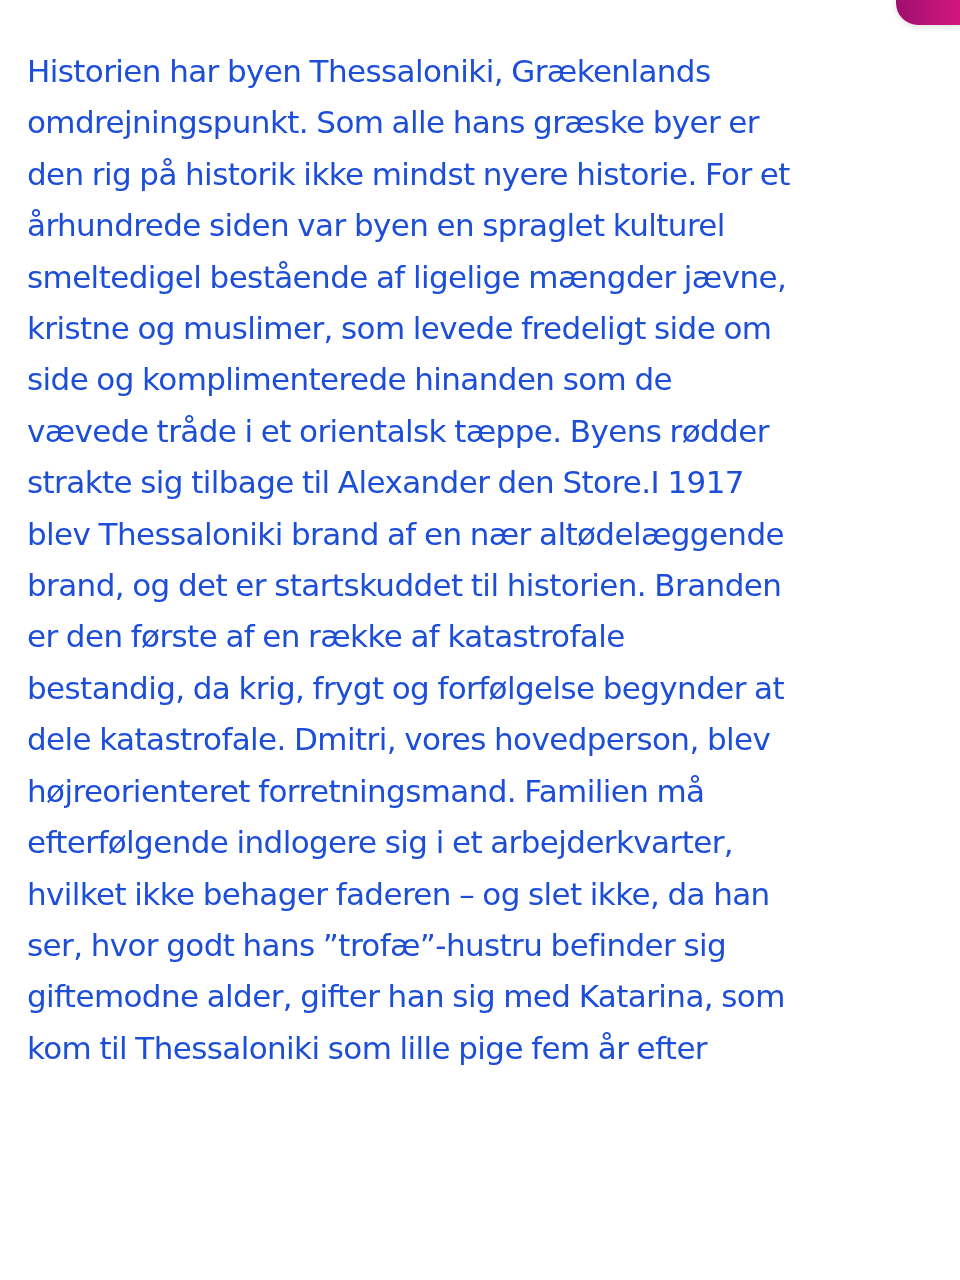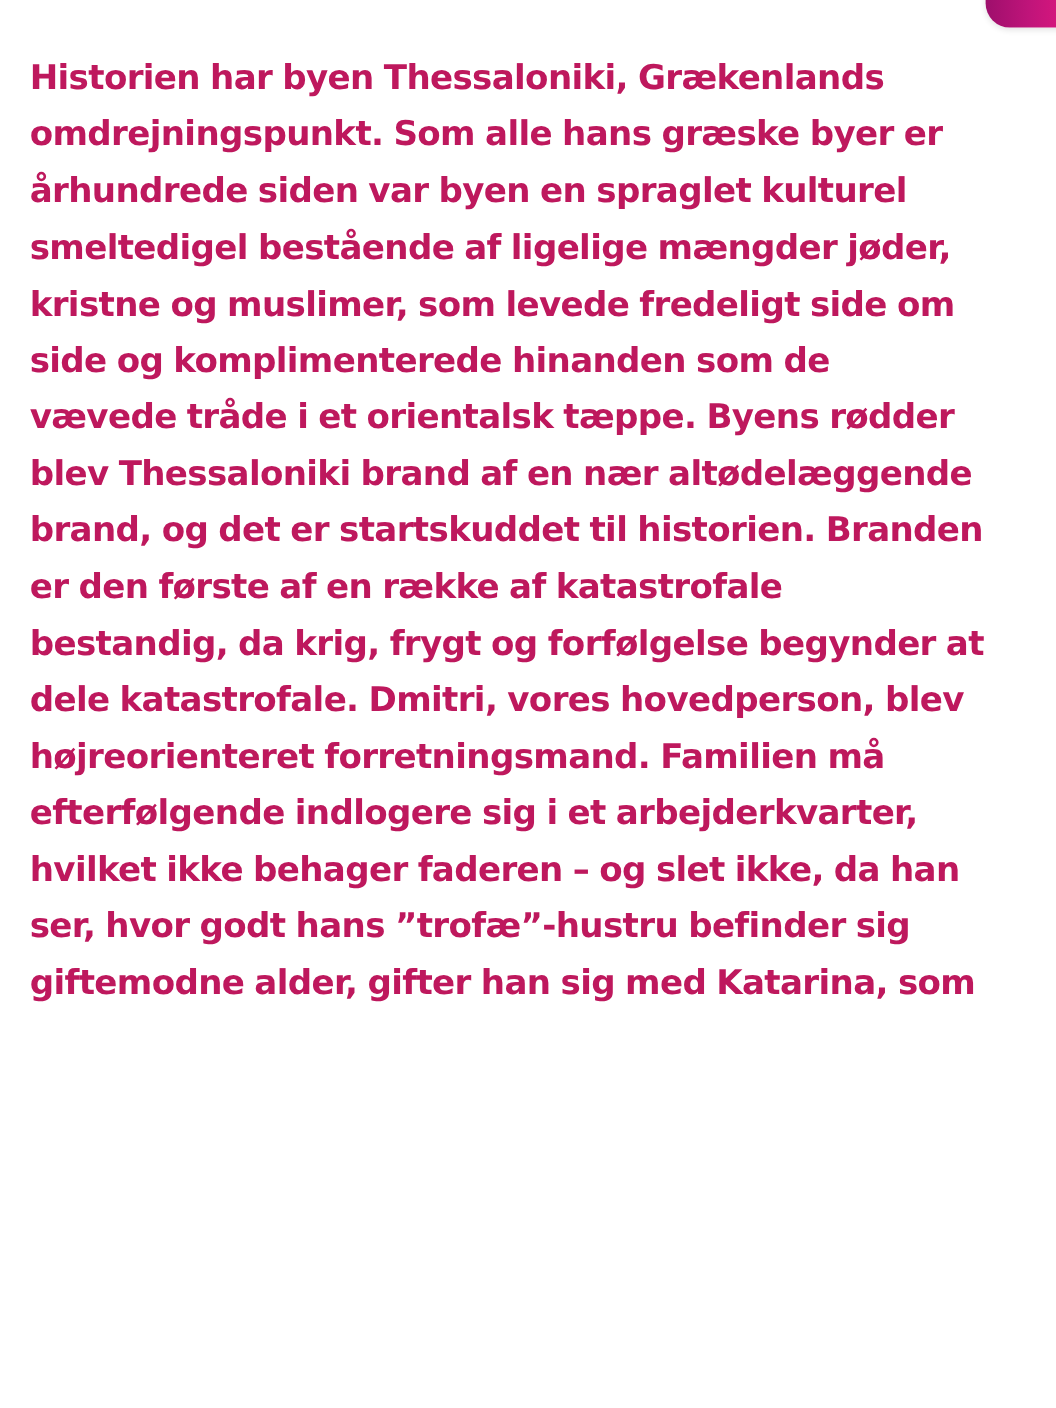--- a/index.html
+++ b/index.html
@@ -23,48 +23,50 @@
       border-radius: 0 0 0 22px;
       background: linear-gradient(90deg, #9e0f6c 0%, #c0147a 50%, #e0177f 100%);
       box-shadow: 0 2px 6px rgba(0,0,0,0.12);
     }
     .article {
       position: absolute;
       top: 46px;
       left: 27px;
       width: 925px;
       margin: 0;
-      color: #be185d;
+      color: #1d4ed8;
       font-size: 31px;
       line-height: 51.4px;
       letter-spacing: -0.6px;
       word-spacing: -1px;
-      font-weight: bold;
     }
     .line {
       display: block;
       white-space: nowrap;
     }
   </style>
 </head>
 <body>
 
 <div class="top-tab"></div>
 
 <p class="article">
   <span class="line">Historien har byen Thessaloniki, Grækenlands</span>
   <span class="line">omdrejningspunkt. Som alle hans græske byer er</span>
+  <span class="line">den rig på historik ikke mindst nyere historie. For et</span>
   <span class="line">århundrede siden var byen en spraglet kulturel</span>
-  <span class="line">smeltedigel bestående af ligelige mængder jøder,</span>
+  <span class="line">smeltedigel bestående af ligelige mængder jævne,</span>
   <span class="line">kristne og muslimer, som levede fredeligt side om</span>
   <span class="line">side og komplimenterede hinanden som de</span>
   <span class="line">vævede tråde i et orientalsk tæppe. Byens rødder</span>
+  <span class="line">strakte sig tilbage til Alexander den Store.I 1917</span>
   <span class="line">blev Thessaloniki brand af en nær altødelæggende</span>
   <span class="line">brand, og det er startskuddet til historien. Branden</span>
   <span class="line">er den første af en række af katastrofale</span>
   <span class="line">bestandig, da krig, frygt og forfølgelse begynder at</span>
   <span class="line">dele katastrofale. Dmitri, vores hovedperson, blev</span>
   <span class="line">højreorienteret forretningsmand. Familien må</span>
   <span class="line">efterfølgende indlogere sig i et arbejderkvarter,</span>
   <span class="line">hvilket ikke behager faderen – og slet ikke, da han</span>
   <span class="line">ser, hvor godt hans ”trofæ”-hustru befinder sig</span>
   <span class="line">giftemodne alder, gifter han sig med Katarina, som</span>
+  <span class="line">kom til Thessaloniki som lille pige fem år efter</span>
 </p>
 
 </body></html>

